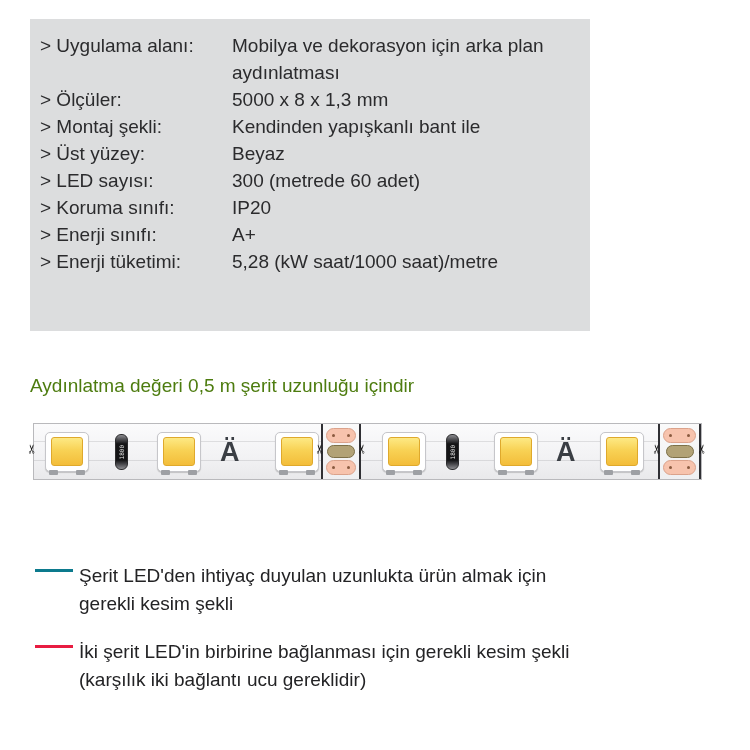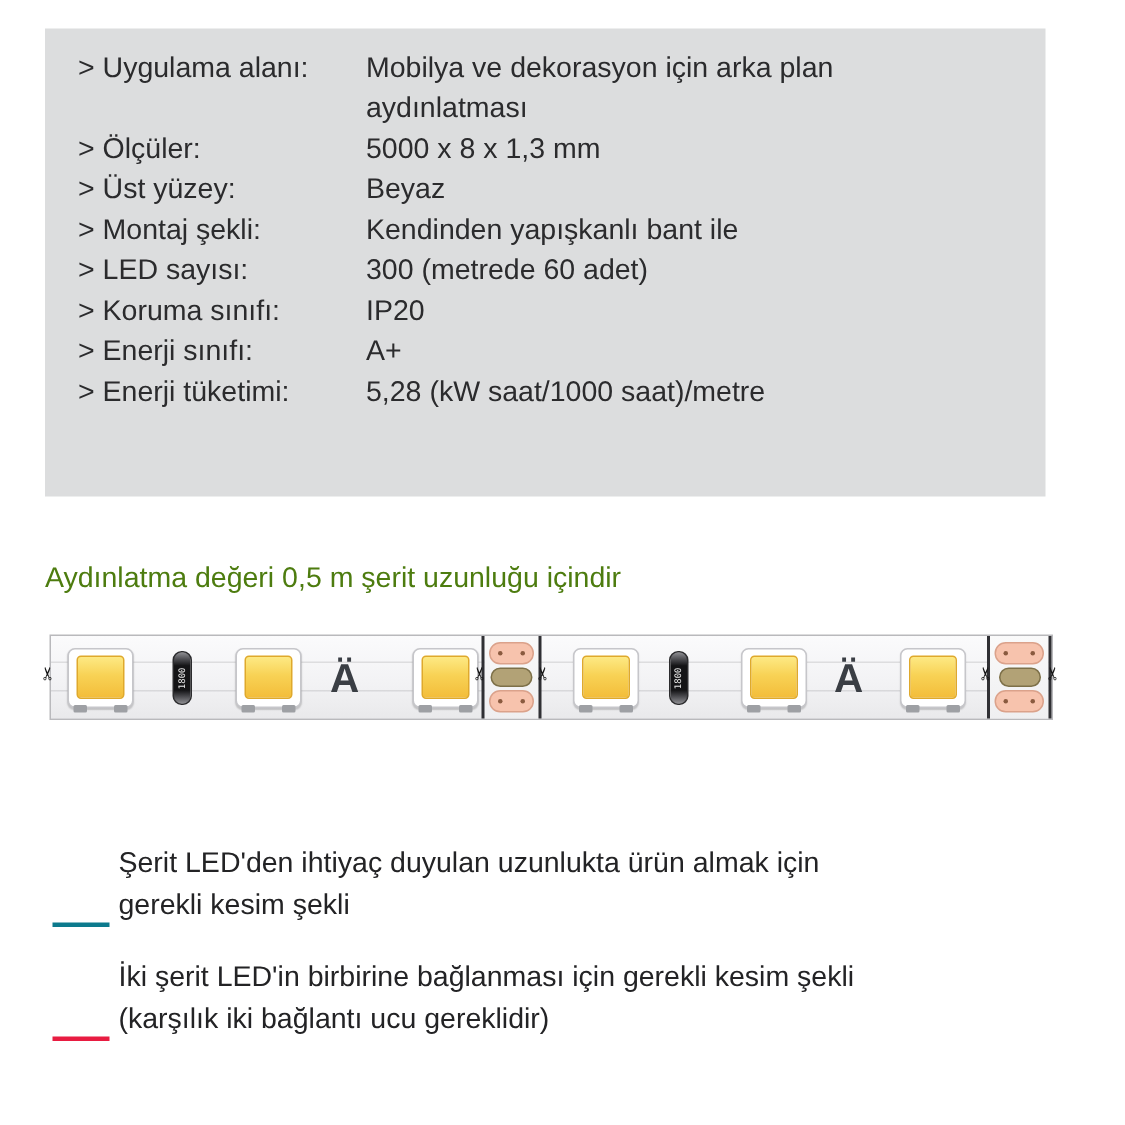--- a/index.html
+++ b/index.html
@@ -2,22 +2,22 @@
 <html><head>
 <meta charset="utf-8">
 <style>
   html,body{margin:0;padding:0;background:#ffffff;}
   body{
     width:750px;height:750px;position:relative;overflow:hidden;
     font-family:"Liberation Sans", sans-serif;color:#2b2b2d;
   }
   
   .spec-box{
-    position:absolute;left:30px;top:19px;width:667px;height:312px;
-    background:#dcddde;box-sizing:border-box;padding:13px 10px 0 22px;
+    position:absolute;left:30px;top:19px;width:560px;height:312px;
+    background:#dcddde;box-sizing:border-box;padding:13px 10px 0 10px;
   }
   .spec-row{display:flex;font-size:19px;line-height:27px;}
   .spec-row .lbl{width:192px;flex:0 0 192px;}
   .spec-row .val{white-space:pre-line;flex:1;}
   
   .note{position:absolute;left:30px;top:373px;font-size:19px;line-height:26px;color:#4d7c0f;}
   
   .strip{
     position:absolute;left:33px;top:423px;width:667px;height:55px;
     background:linear-gradient(180deg,#fbfbfc 0%,#f2f2f4 60%,#e9e9eb 100%);
@@ -72,45 +72,45 @@
     position:absolute;top:21px;left:50%;transform:translateX(-50%);
     width:28px;height:13px;background:#b2a276;border:1px solid #7d7048;border-radius:7px;box-sizing:border-box;
   }
   .scissors{
     position:absolute;top:19px;font-size:12px;color:#141414;line-height:1;
     transform:rotate(-90deg);
   }
   .sc-left{left:-8px}.sc-right{right:-8px}
   .edge-left{left:-7px;top:19px}
   
-  .legend-item{position:absolute;left:35px;display:flex;align-items:flex-end;}
+  .legend-item{position:absolute;left:35px;display:flex;align-items:flex-start;}
   .legend-swatch{width:38px;height:3px;flex:0 0 38px;}
   .legend-text{margin-left:6px;font-size:19px;line-height:28px;color:#232325;white-space:pre-line;max-width:600px;margin-top:-7px;}
   .li-1{top:569px}.li-2{top:645px}
 </style>
 </head>
 <body>
 
 <div class="spec-box">
   <div class="spec-row">
     <span class="lbl">&gt; Uygulama alanı:</span>
     <span class="val">Mobilya ve dekorasyon için arka plan
 aydınlatması</span>
   </div>
   <div class="spec-row">
     <span class="lbl">&gt; Ölçüler:</span>
     <span class="val">5000 x 8 x 1,3 mm</span>
   </div>
   <div class="spec-row">
+    <span class="lbl">&gt; Montaj şekli:</span>
+    <span class="val">Kendinden yapışkanlı bant ile</span>
+  </div>
+  <div class="spec-row">
     <span class="lbl">&gt; Üst yüzey:</span>
     <span class="val">Beyaz</span>
-  </div>
-  <div class="spec-row">
-    <span class="lbl">&gt; Montaj şekli:</span>
-    <span class="val">Kendinden yapışkanlı bant ile</span>
   </div>
   <div class="spec-row">
     <span class="lbl">&gt; LED sayısı:</span>
     <span class="val">300 (metrede 60 adet)</span>
   </div>
   <div class="spec-row">
     <span class="lbl">&gt; Koruma sınıfı:</span>
     <span class="val">IP20</span>
   </div>
   <div class="spec-row">

